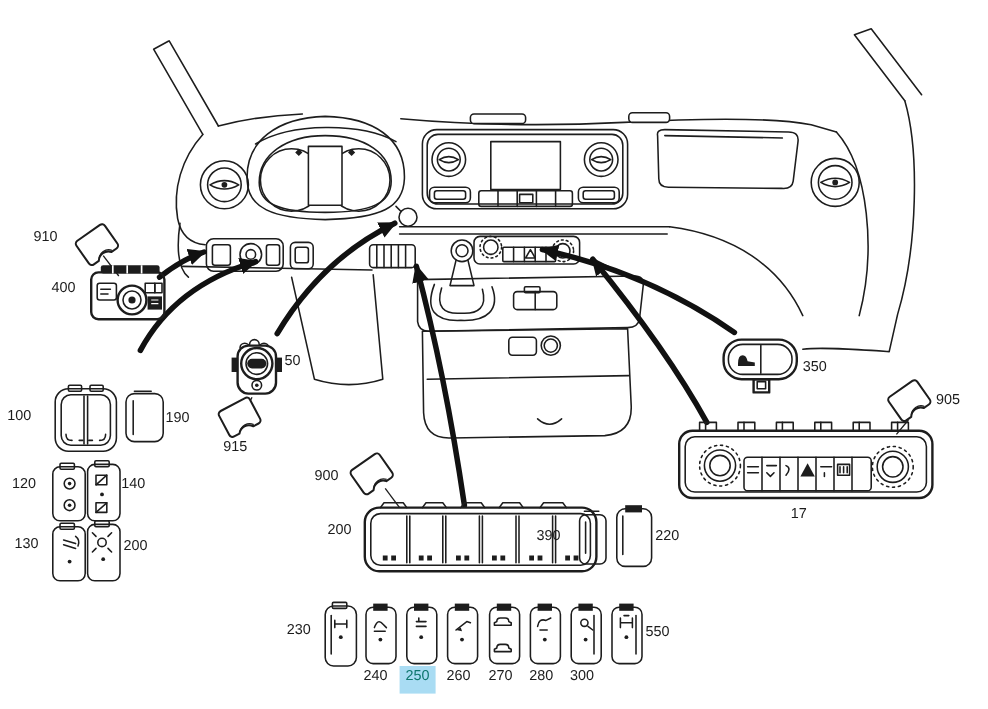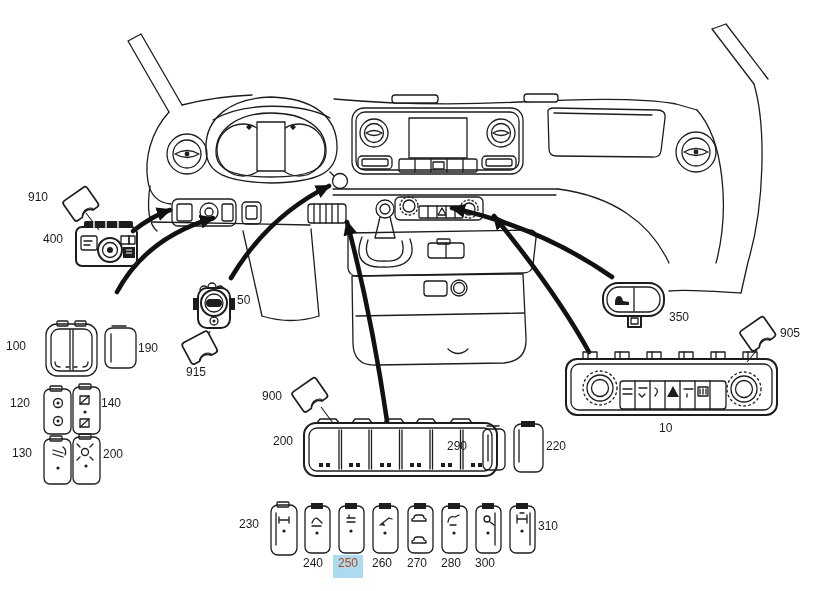--- a/index.html
+++ b/index.html
@@ -1,21 +1,21 @@
 <!DOCTYPE html>
 <html><head>
 <meta charset="utf-8">
 <style>
   html,body{margin:0;padding:0;background:#fff;}
   .stage{position:relative;width:823px;height:591px;background:#ffffff;overflow:hidden;
          font-family:"Liberation Sans",sans-serif;}
   .stage svg{position:absolute;left:0;top:0;}
   .callout{position:absolute;font-size:12px;color:#1c1c1c;letter-spacing:0px;
            line-height:1;white-space:nowrap;cursor:pointer;}
-  .callout.sel{background:#a9dcf3;color:#c2410c;padding:2px 5px 9px 5px;margin:-2px -5px -9px -5px;}
+  .callout.sel{background:#a9dcf3;color:#0f766e;padding:2px 5px 9px 5px;margin:-2px -5px -9px -5px;}
   .ln{stroke:#1d1d1d;fill:none;stroke-width:1.3;stroke-linecap:round;stroke-linejoin:round;}
   .lnf{stroke:#1d1d1d;fill:#ffffff;stroke-width:1.3;stroke-linejoin:round;}
   .bold{stroke-width:2;}
   .fill{fill:#1d1d1d;stroke:none;}
   .arrow{stroke:#111;fill:none;stroke-width:4.6;stroke-linecap:round;}
   .leader{stroke:#1d1d1d;fill:none;stroke-width:1.1;}
 </style>
 </head>
 <body>
 
@@ -335,27 +335,27 @@
 <span class="callout" style="left:6px;top:340px;">100</span>
 <span class="callout" style="left:138px;top:342px;">190</span>
 <span class="callout" style="left:10px;top:397px;">120</span>
 <span class="callout" style="left:101px;top:397px;">140</span>
 <span class="callout" style="left:12px;top:447px;">130</span>
 <span class="callout" style="left:103px;top:448px;">200</span>
 <span class="callout" style="left:237px;top:294px;">50</span>
 <span class="callout" style="left:186px;top:366px;">915</span>
 <span class="callout" style="left:262px;top:390px;">900</span>
 <span class="callout" style="left:273px;top:435px;">200</span>
-<span class="callout" style="left:447px;top:440px;">290</span>
+<span class="callout" style="left:447px;top:440px;">390</span>
 <span class="callout" style="left:546px;top:440px;">220</span>
 <span class="callout" style="left:239px;top:518px;text-align:center;">230</span>
 <span class="callout" style="left:303px;top:557px;">240</span>
 <span class="callout sel" style="left:338px;top:557px;">250</span>
 <span class="callout" style="left:372px;top:557px;">260</span>
 <span class="callout" style="left:407px;top:557px;">270</span>
 <span class="callout" style="left:441px;top:557px;">280</span>
 <span class="callout" style="left:475px;top:557px;">300</span>
-<span class="callout" style="left:538px;top:520px;">310</span>
-<span class="callout" style="left:669px;top:299px;margin-top:12px;">350</span>
+<span class="callout" style="left:538px;top:520px;">550</span>
+<span class="callout" style="left:669px;top:299px;">350</span>
 <span class="callout" style="left:780px;top:327px;">905</span>
-<span class="callout" style="left:659px;top:422px;">10</span>
+<span class="callout" style="left:659px;top:422px;">17</span>
 
 </div>
 
 </body></html>

